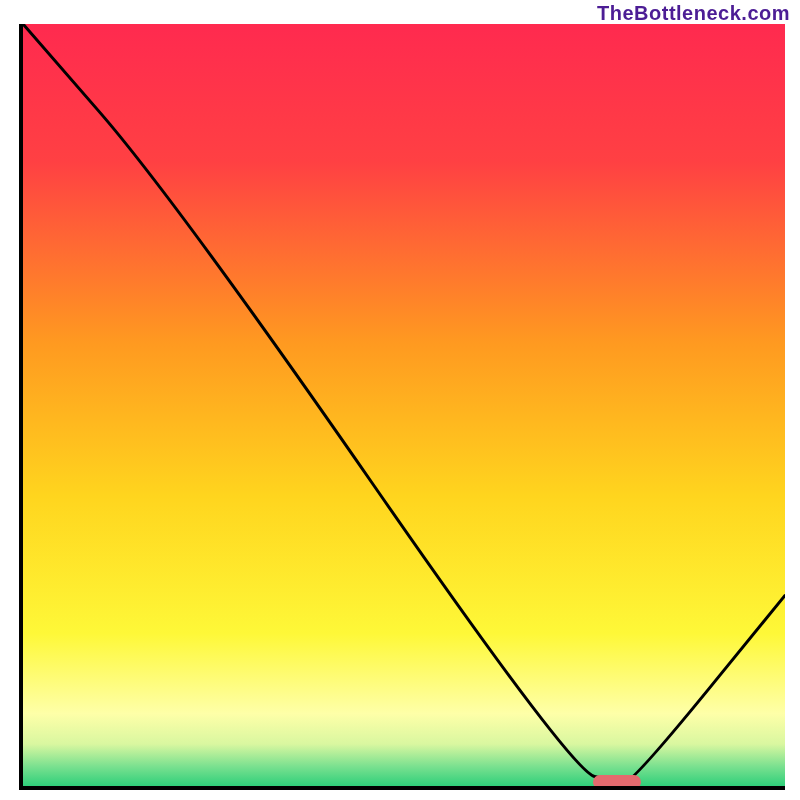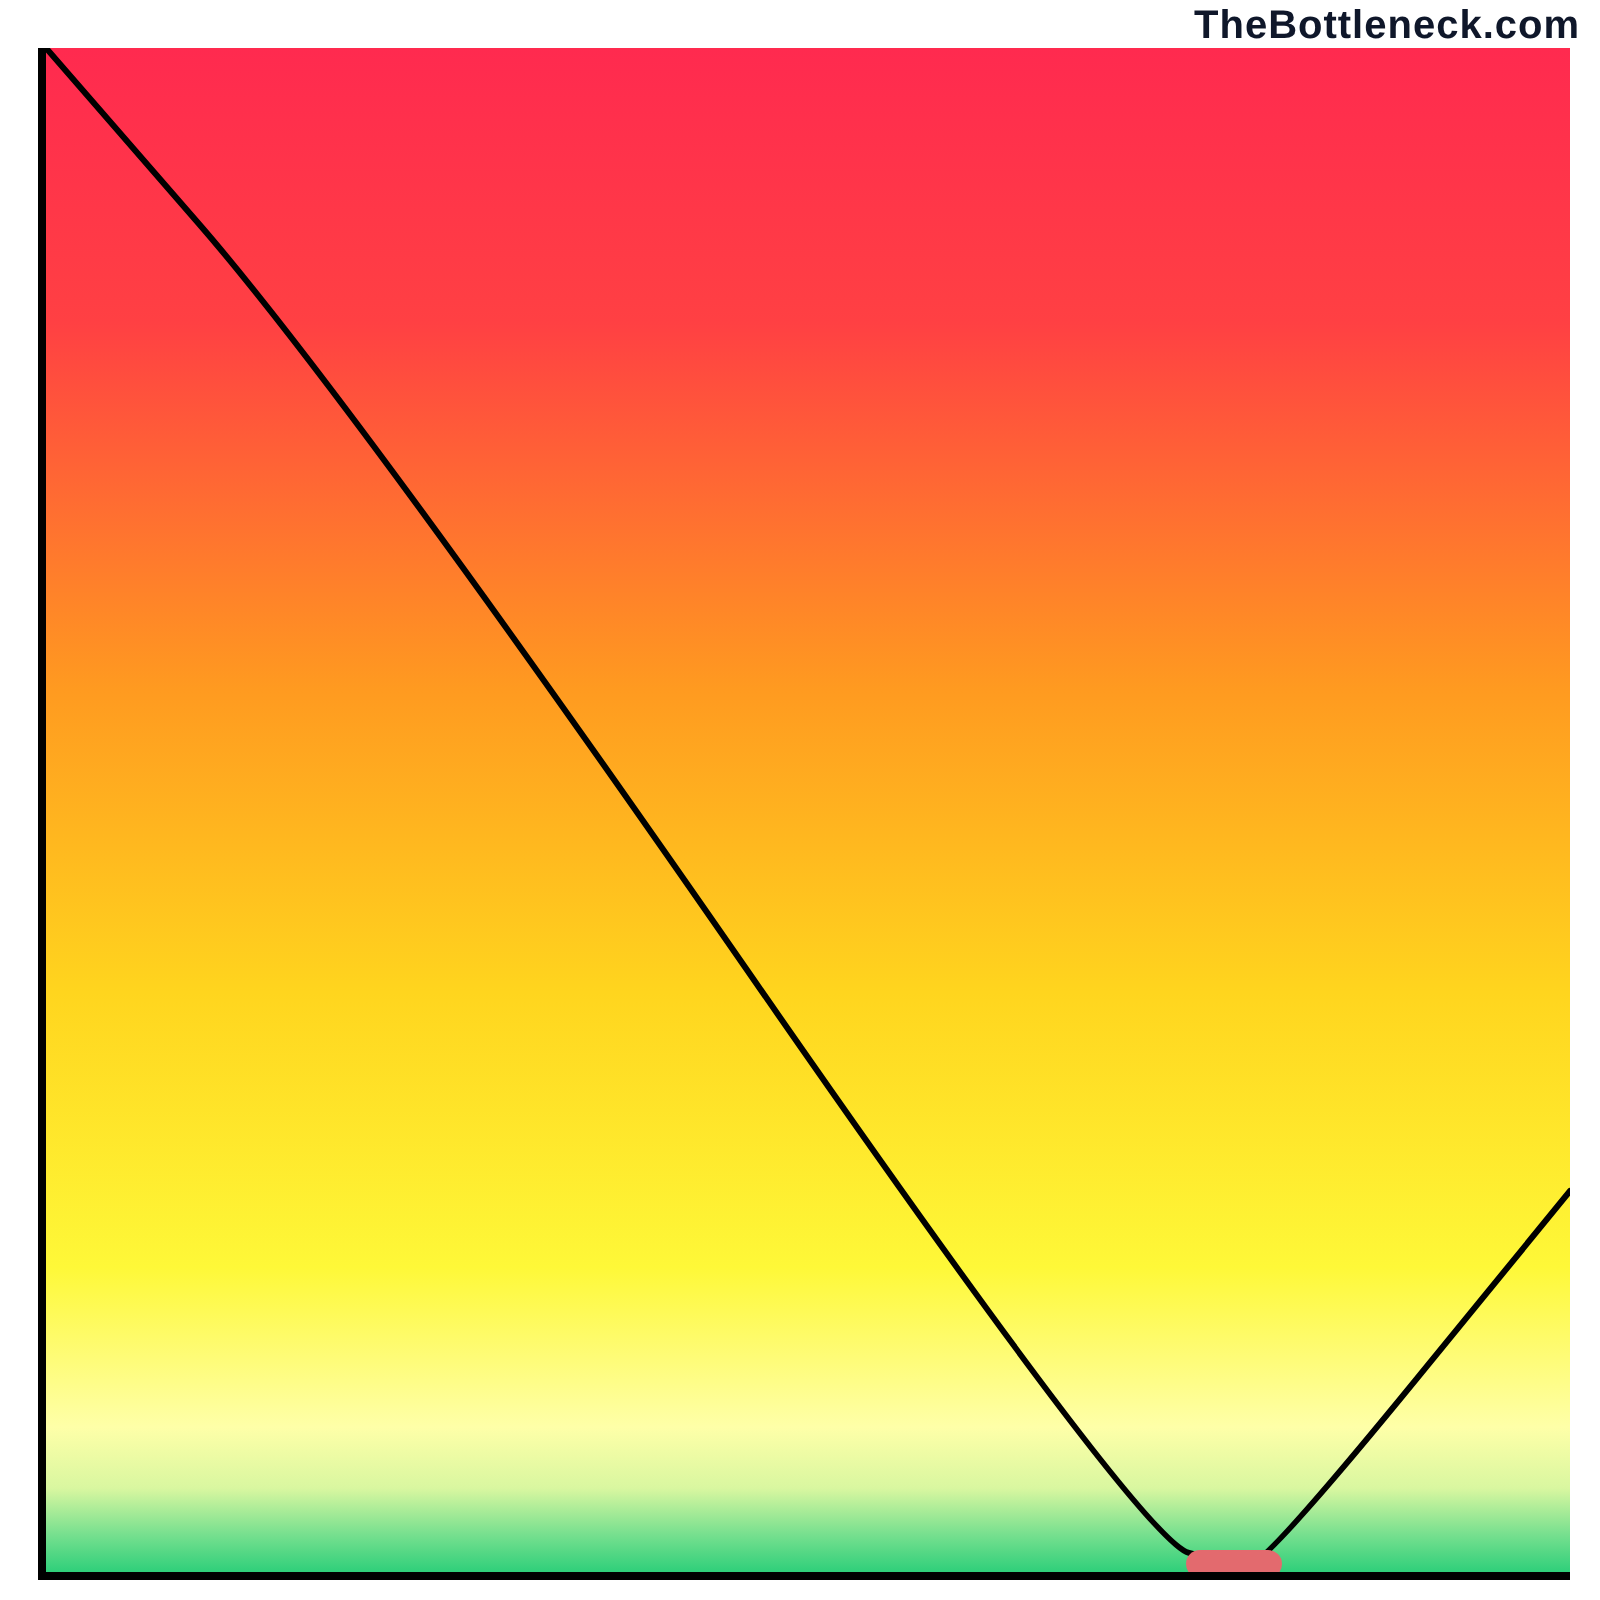--- a/index.html
+++ b/index.html
@@ -10,21 +10,21 @@
     background: #ffffff;
     font-family: Arial, Helvetica, sans-serif;
     overflow: hidden;
   }
   .watermark {
     position: absolute;
     top: 2px;
     right: 10px;
     font-size: 20px;
     font-weight: bold;
-    color: #0f172a;
+    color: #4c1d95;
     letter-spacing: 0.5px;
     z-index: 5;
   }
   .plot-area {
     position: absolute;
     left: 19px;
     top: 24px;
     width: 762px;
     height: 762px;
     border-left: 4px solid #000;

